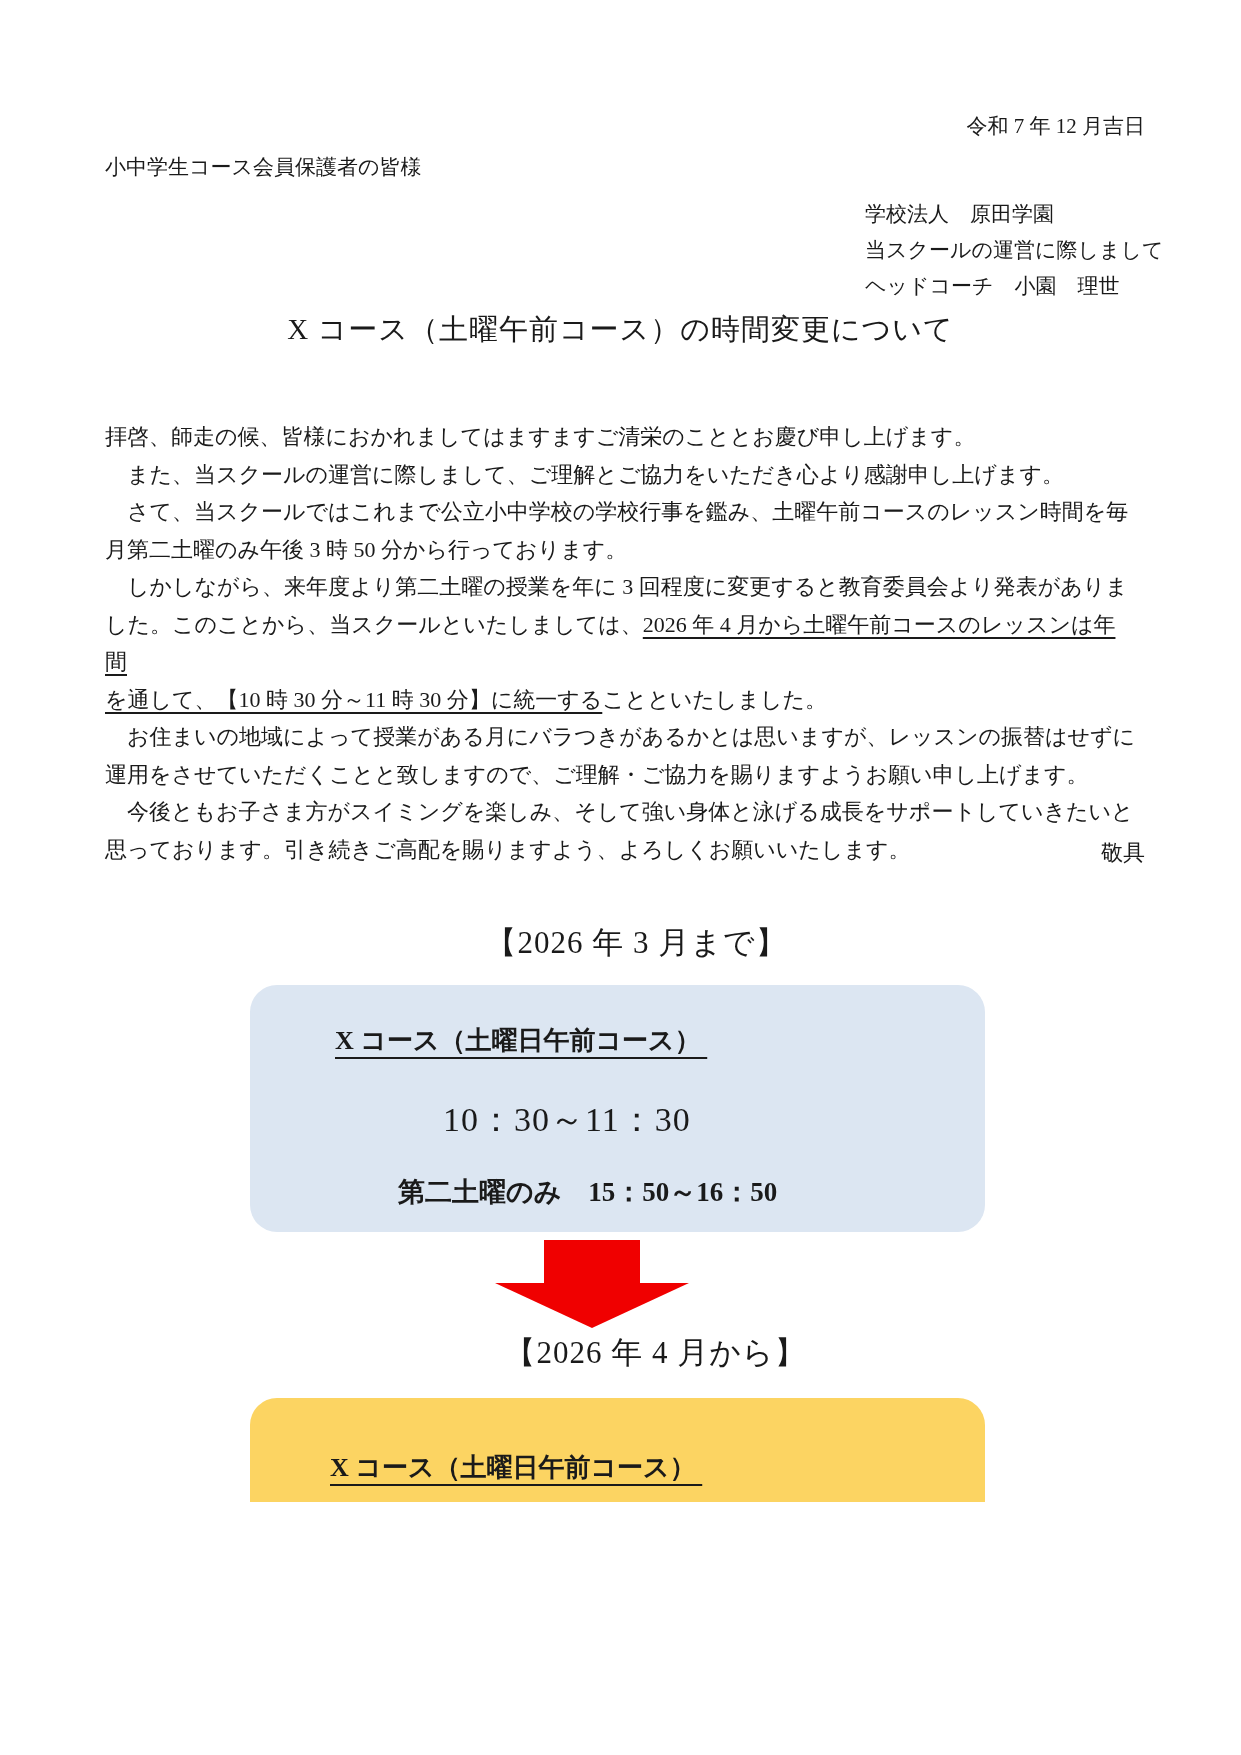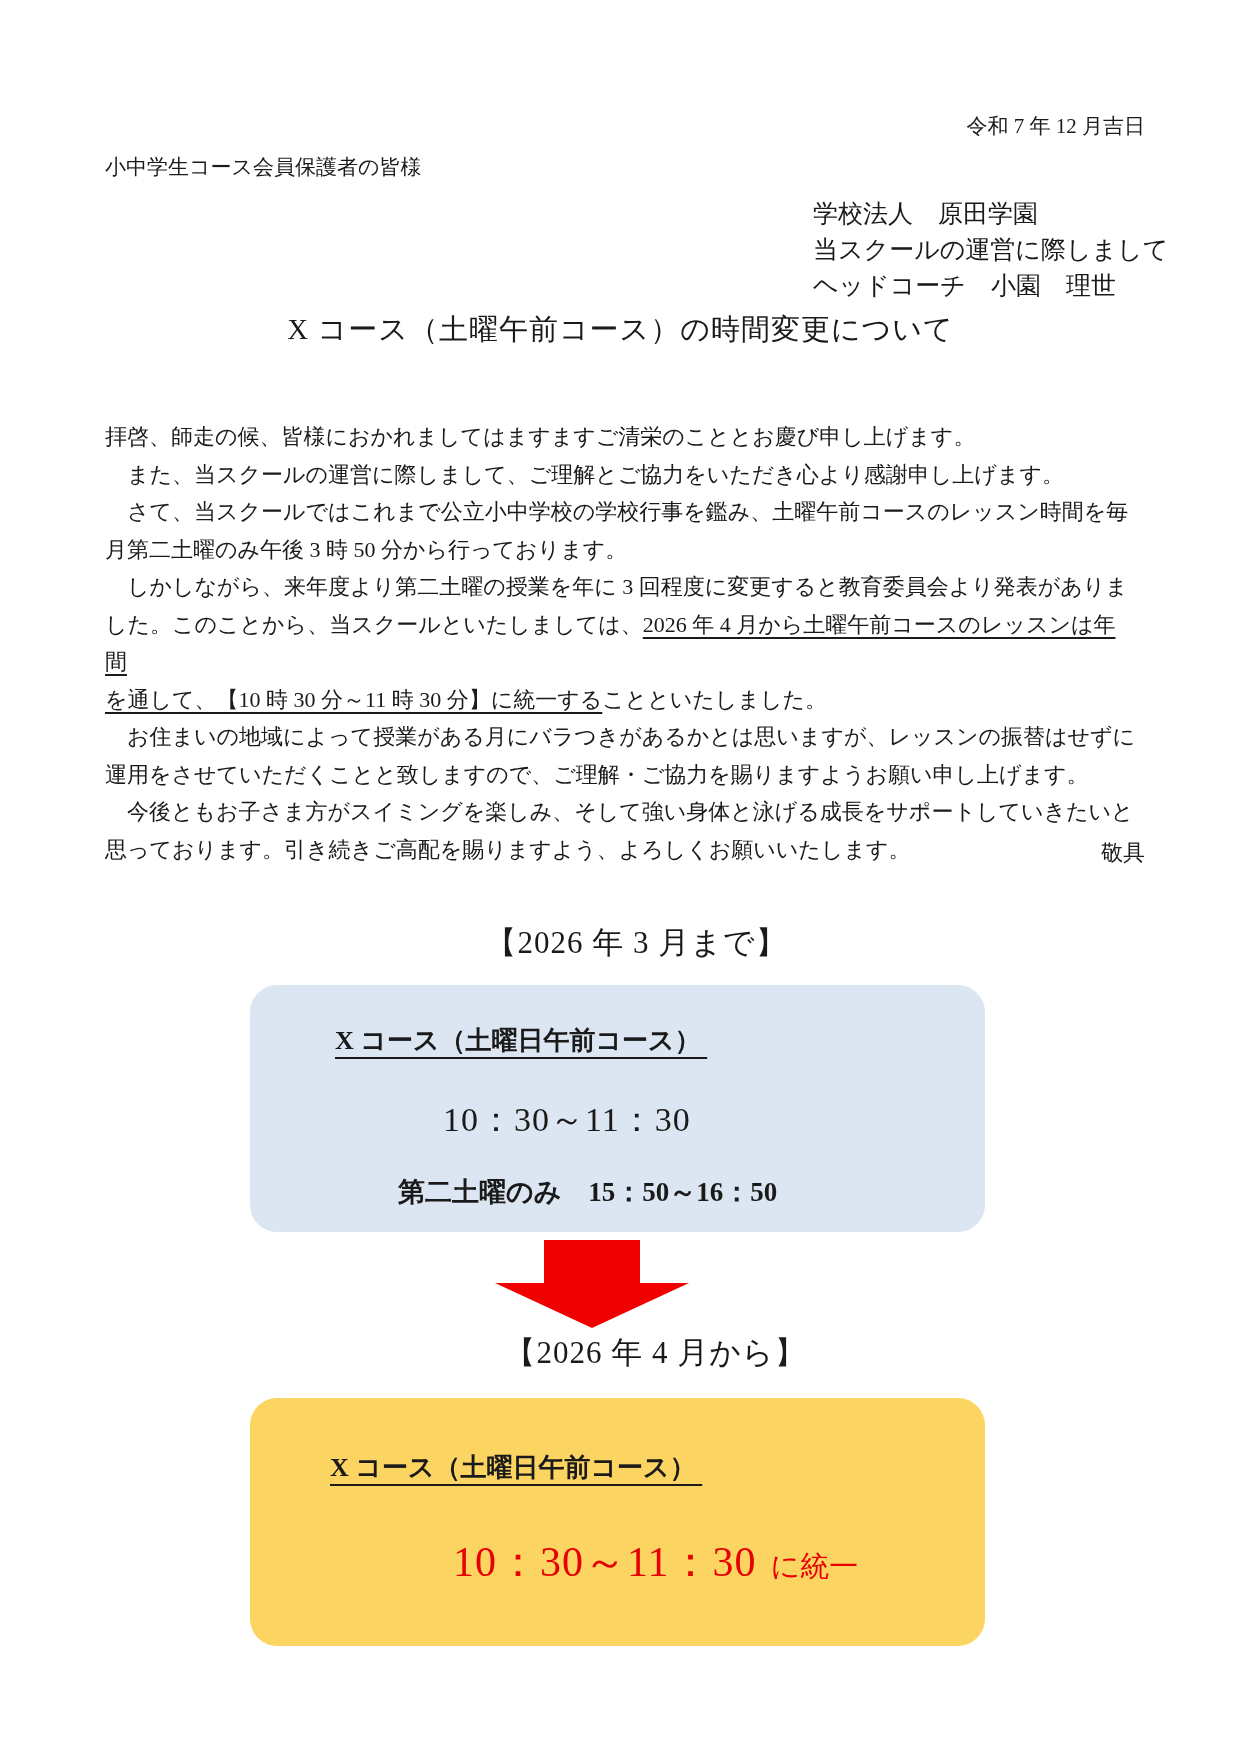--- a/index.html
+++ b/index.html
@@ -1,26 +1,26 @@
 <!DOCTYPE html>
 <html style="--text: #1a1a1a; --before-box-bg: #dce6f2; --after-box-bg: #fcd462; --arrow-red: #f00000; --time-red: #e60000;"><head>
 <meta charset="utf-8">
 <style>
   html,body { margin:0; padding:0; background:#ffffff; }
   .page {
     position:relative;
-    width:1241px; height:1755px;
+    width:1241px; height:1502px;
     background:#ffffff;
     overflow:hidden;
     font-family:"Liberation Serif","DejaVu Serif",serif;
     color:var(--text,#1a1a1a);
   }
   .date { position:absolute; top:112px; right:96px; font-size:21px; }
   .recipient { position:absolute; top:153px; left:105px; font-size:21px; }
-  .sender { position:absolute; top:196px; left:813px; font-size:25px; line-height:36px; }
+  .sender { position:absolute; top:196px; left:865px; font-size:21px; line-height:36px; }
   .doc-title { position:absolute; top:310px; left:0; width:100%; text-align:center; font-size:29px; letter-spacing:1px; }
   .body-text { position:absolute; top:418px; left:105px; width:1031px; font-size:22px; line-height:37.5px; }
   .body-line { white-space:pre-wrap; }
   .u { text-decoration:underline; text-underline-offset:5px; text-decoration-thickness:1.5px; }
   .closing { position:absolute; top:838px; right:96px; font-size:22px; }
   .sec-heading { position:absolute; left:0; width:100%; text-align:center; font-size:31px; letter-spacing:1px; }
   #heading-before { top:922px;padding-left:16px; }
   #heading-after { top:1332px;padding-left:35px; }
   .course-box { position:absolute; left:250px; width:735px; border-radius:27px; }
   #before-box { top:985px; height:247px; background:var(--before-box-bg,#dce6f2); }

